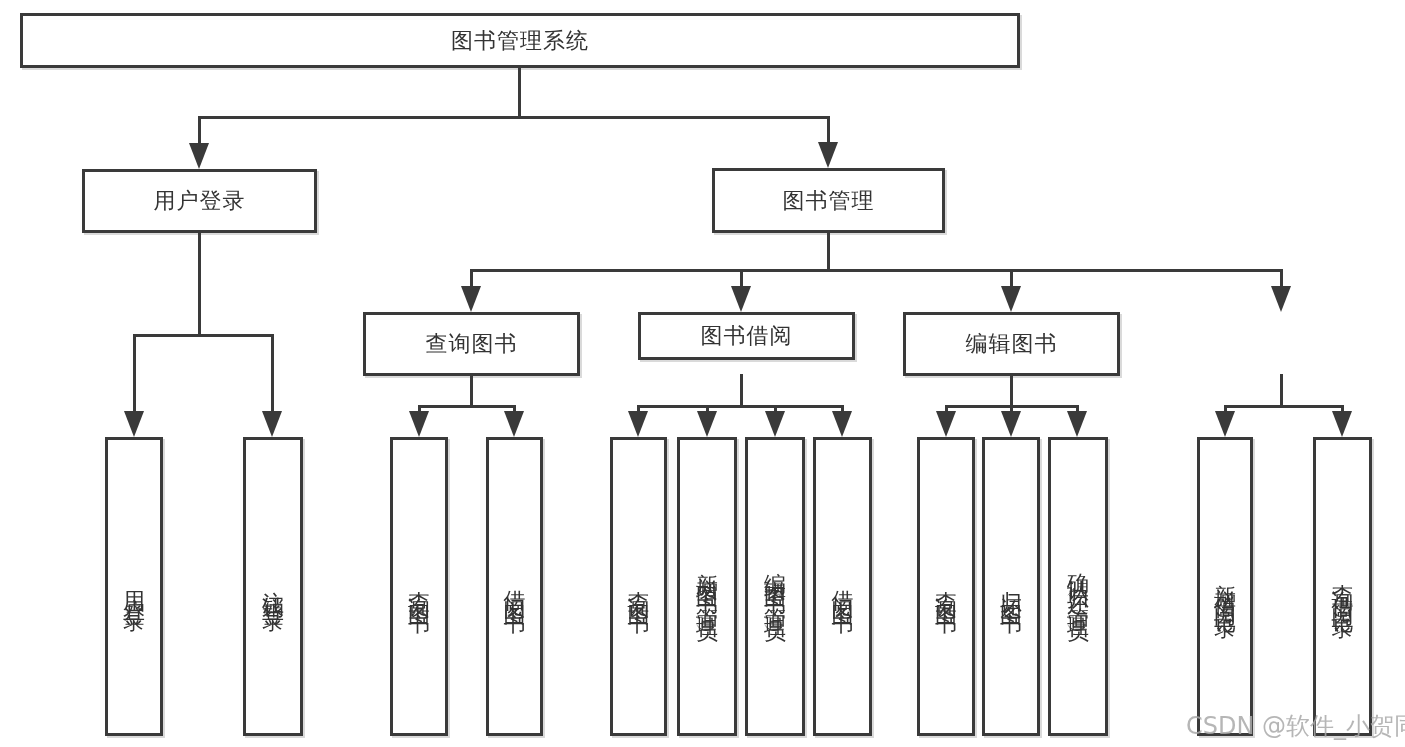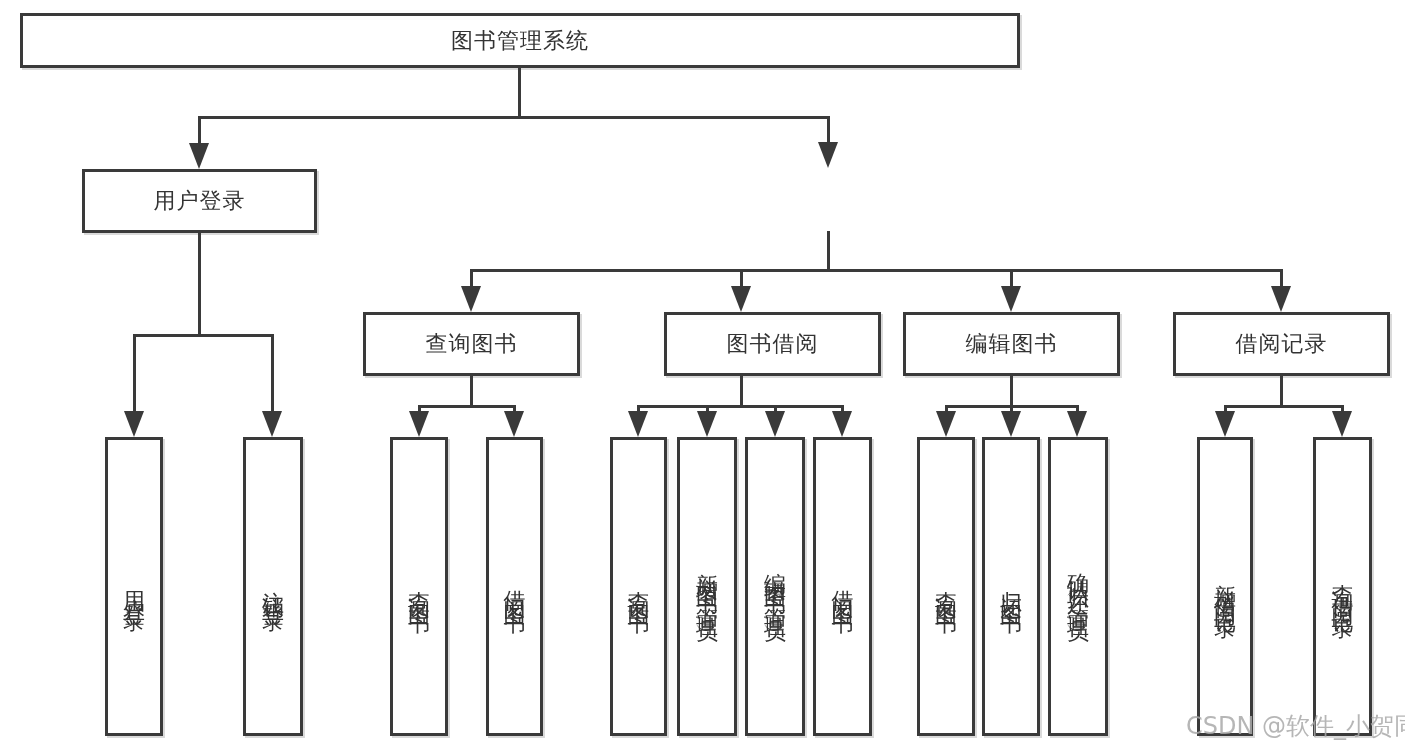--- a/index.html
+++ b/index.html
@@ -66,36 +66,36 @@
 <div class="stage">
 
   <div class="box h" style="left:20px;top:13px;width:1000px;height:55px">
     <span>图书管理系统</span>
   </div>
 
   <div class="box h" style="left:82px;top:169px;width:235px;height:64px">
     <span>用户登录</span>
   </div>
 
+  <div class="box h" style="left:712px;top:168px;width:233px;height:65px">
+    <span>图书管理</span>
+  </div>
 
   <div class="box h" style="left:363px;top:312px;width:217px;height:64px">
     <span>查询图书</span>
   </div>
 
-  <div class="box h" style="left:664px;top:312px;width:217px;height:64px">
+  <div class="box h" style="left:638px;top:312px;width:217px;height:48px">
     <span>图书借阅</span>
   </div>
 
   <div class="box h" style="left:903px;top:312px;width:217px;height:64px">
     <span>编辑图书</span>
   </div>
 
-  <div class="box h" style="left:1173px;top:312px;width:217px;height:64px">
-    <span>借阅记录</span>
-  </div>
 
   <div class="box v" style="left:105px;top:437px;width:58px;height:299px">
     <span>用户登录</span>
   </div>
   <div class="box v" style="left:243px;top:437px;width:60px;height:299px">
     <span>注销登录</span>
   </div>
 
   <div class="box v" style="left:390px;top:437px;width:58px;height:299px">
     <span>查询图书</span>

